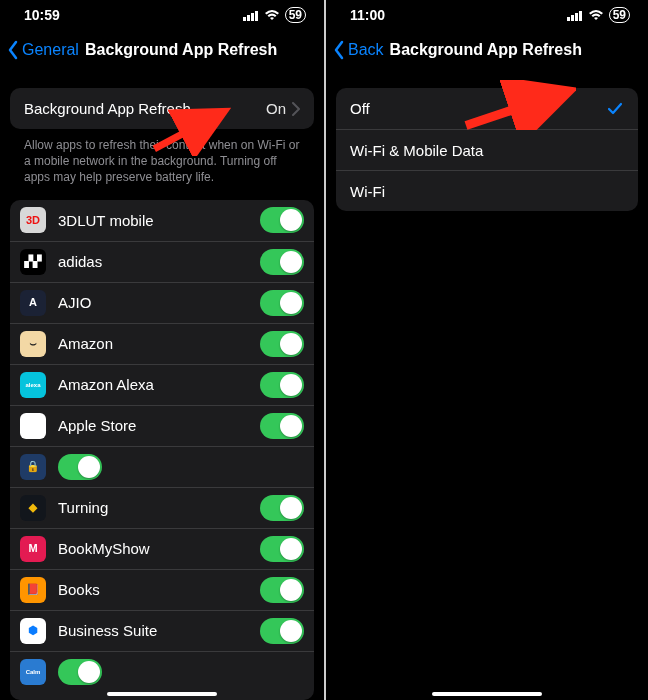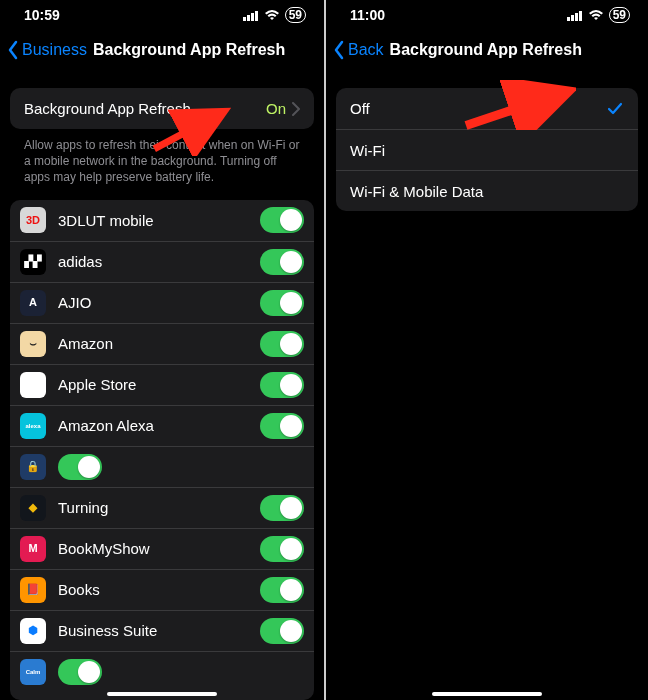--- a/index.html
+++ b/index.html
@@ -80,21 +80,21 @@
     display: flex;
     align-items: center;
     height: 41px;
     padding: 0 14px;
     color: #fff;
     font-size: 15px;
     position: relative;
   }
   .row + .row { border-top: 0.5px solid #3a3a3c; }
   .row .label { flex: 1; }
-  .row .value { color: #bef264; margin-right: 6px; font-size: 15px; }
+  .row .value { color: #e5e5e5; margin-right: 6px; font-size: 15px; }
   .chev { color: #545458; }
   .chev svg { width: 8px; height: 14px; display:block; }
   .check { color: #0a84ff; }
   .check svg { width: 18px; height: 18px; display:block; }
 
   .footer-text {
     color: #8e8e93;
     font-size: 12px;
     padding: 8px 14px 14px;
     line-height: 1.35;
@@ -182,21 +182,21 @@
         <span class="batt-num">59</span>
       </span>
     </span>
   </div>
 
   <div class="nav">
     <span class="nav-back">
       <svg viewBox="0 0 12 20">
           <path d="M9 2 L3 10 L9 18" stroke="#0a84ff" stroke-width="2.5" fill="none" stroke-linecap="round" stroke-linejoin="round"></path>
         </svg>
-      <span>Business</span>
+      <span>General</span>
     </span>
     <span class="nav-title">Background App Refresh</span>
   </div>
 
   <div class="scroll">
     <div class="group">
       <div class="row">
         <span class="label">Background App Refresh</span>
         <span class="value">On</span>
         <span class="chev">
@@ -223,27 +223,27 @@
           <div class="app-icon" style="background: rgb(27, 34, 53); color: rgb(255, 255, 255); font-size: 11px; line-height: 1; text-align: center; white-space: pre;">A</div>
           <span class="name">AJIO</span>
           <div class="toggle"></div>
         </div>
         <div class="app-row">
           <div class="app-icon" style="background: rgb(243, 216, 165); color: rgb(34, 34, 34); font-size: 11px; line-height: 1; text-align: center; white-space: pre;">⌣</div>
           <span class="name">Amazon</span>
           <div class="toggle"></div>
         </div>
         <div class="app-row">
+          <div class="app-icon" style="background: rgb(5, 195, 221); color: rgb(255, 255, 255); font-size: 6px; line-height: 1; text-align: center; white-space: pre;">alexa</div>
+          <span class="name">Amazon Alexa</span>
+          <div class="toggle"></div>
+        </div>
+        <div class="app-row">
           <div class="app-icon" style="background: rgb(255, 255, 255); color: rgb(10, 132, 255); font-size: 11px; line-height: 1; text-align: center; white-space: pre;"></div>
           <span class="name">Apple Store</span>
-          <div class="toggle"></div>
-        </div>
-        <div class="app-row">
-          <div class="app-icon" style="background: rgb(5, 195, 221); color: rgb(255, 255, 255); font-size: 6px; line-height: 1; text-align: center; white-space: pre;">alexa</div>
-          <span class="name">Amazon Alexa</span>
           <div class="toggle"></div>
         </div>
         <div class="app-row">
           <div class="app-icon" style="background: rgb(31, 59, 102); color: rgb(255, 255, 255); font-size: 11px; line-height: 1; text-align: center; white-space: pre;">🔒</div>
           <div class="toggle"></div>
         </div>
         <div class="app-row">
           <div class="app-icon" style="background: rgb(18, 22, 28); color: rgb(240, 185, 11); font-size: 11px; line-height: 1; text-align: center; white-space: pre;">◆</div>
           <span class="name">Turning</span>
           <div class="toggle"></div>
@@ -320,24 +320,24 @@
     <div class="group" id="opts">
         <div class="row">
           <span class="label">Off</span>
           <span class="check">
             <svg viewBox="0 0 18 18">
               <path d="M3 9 L7 13 L15 4" stroke="#0a84ff" stroke-width="2.2" fill="none" stroke-linecap="round" stroke-linejoin="round"></path>
             </svg>
           </span>
         </div>
         <div class="row">
+          <span class="label">Wi-Fi &amp; Mobile Data</span>
+        </div>
+        <div class="row">
           <span class="label">Wi-Fi</span>
-        </div>
-        <div class="row">
-          <span class="label">Wi-Fi &amp; Mobile Data</span>
         </div>
       </div>
   </div>
 
   <svg class="arrow" style="left:130px; top:80px;" viewBox="0 0 120 55">
     <defs>
         <marker id="ah2" markerWidth="8" markerHeight="8" refX="6" refY="4" orient="auto">
           <path d="M0 0 L8 4 L0 8 Z" fill="#ff2a1a"></path>
         </marker>
       </defs>

